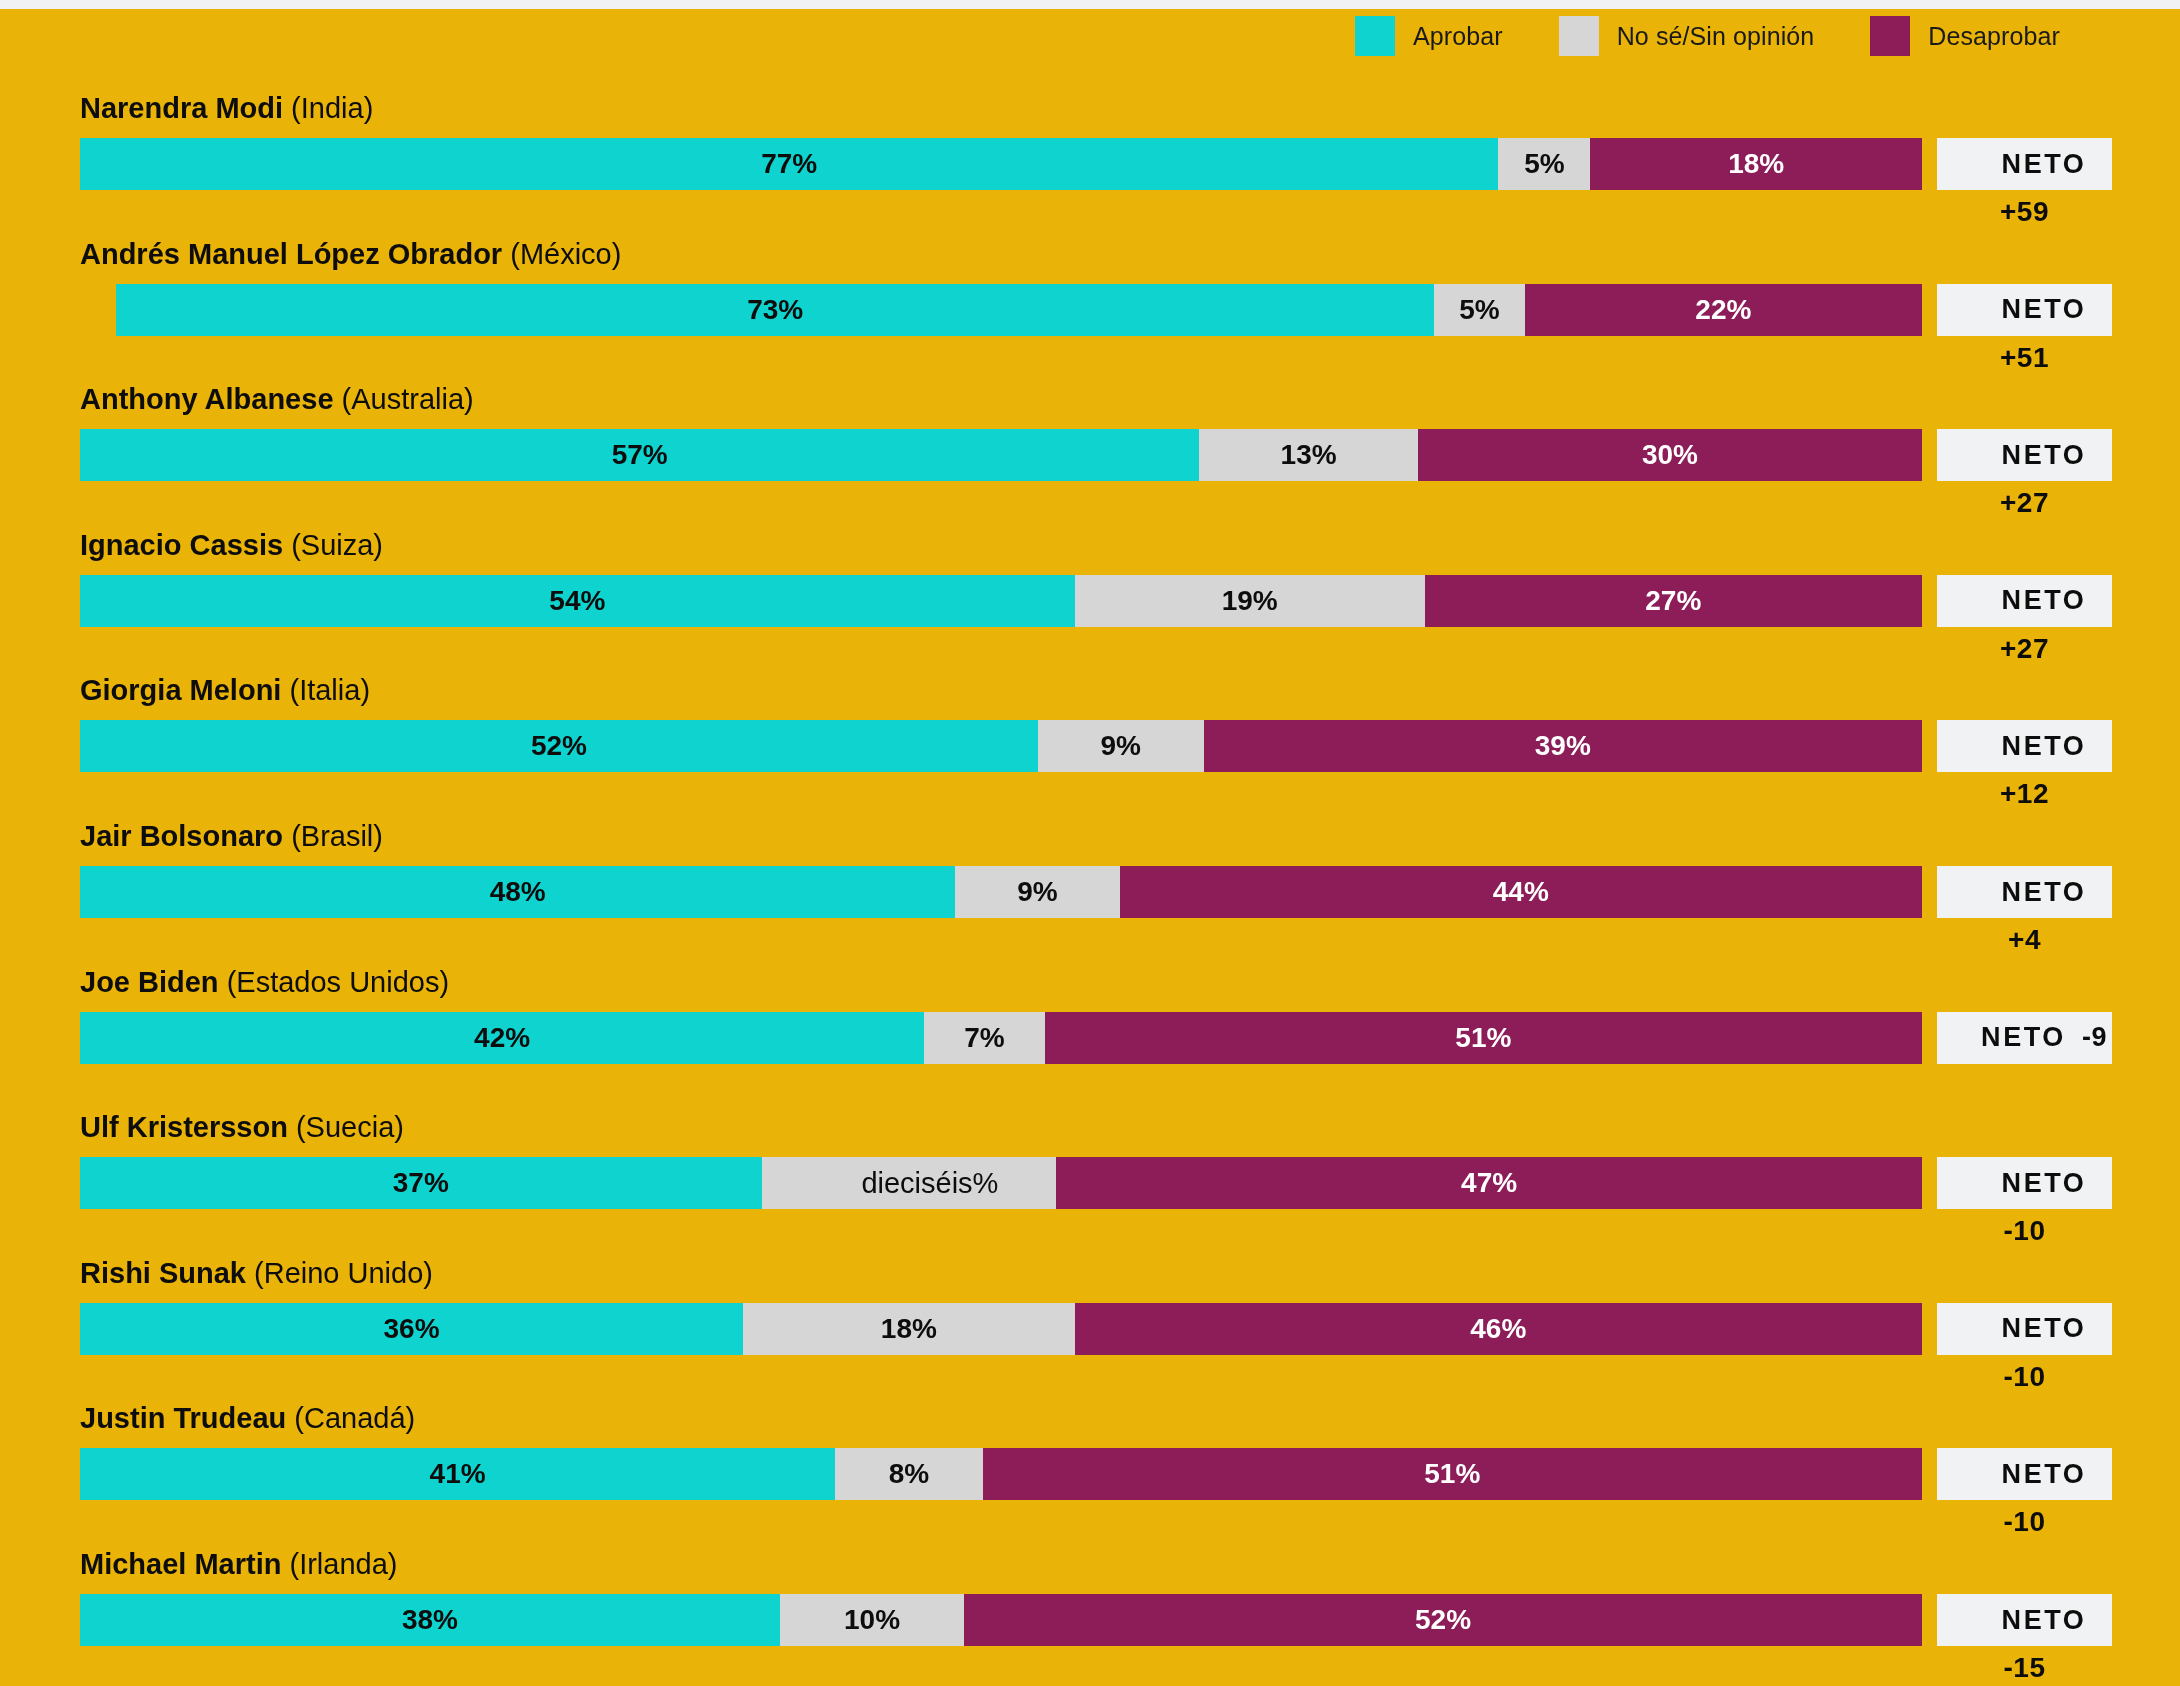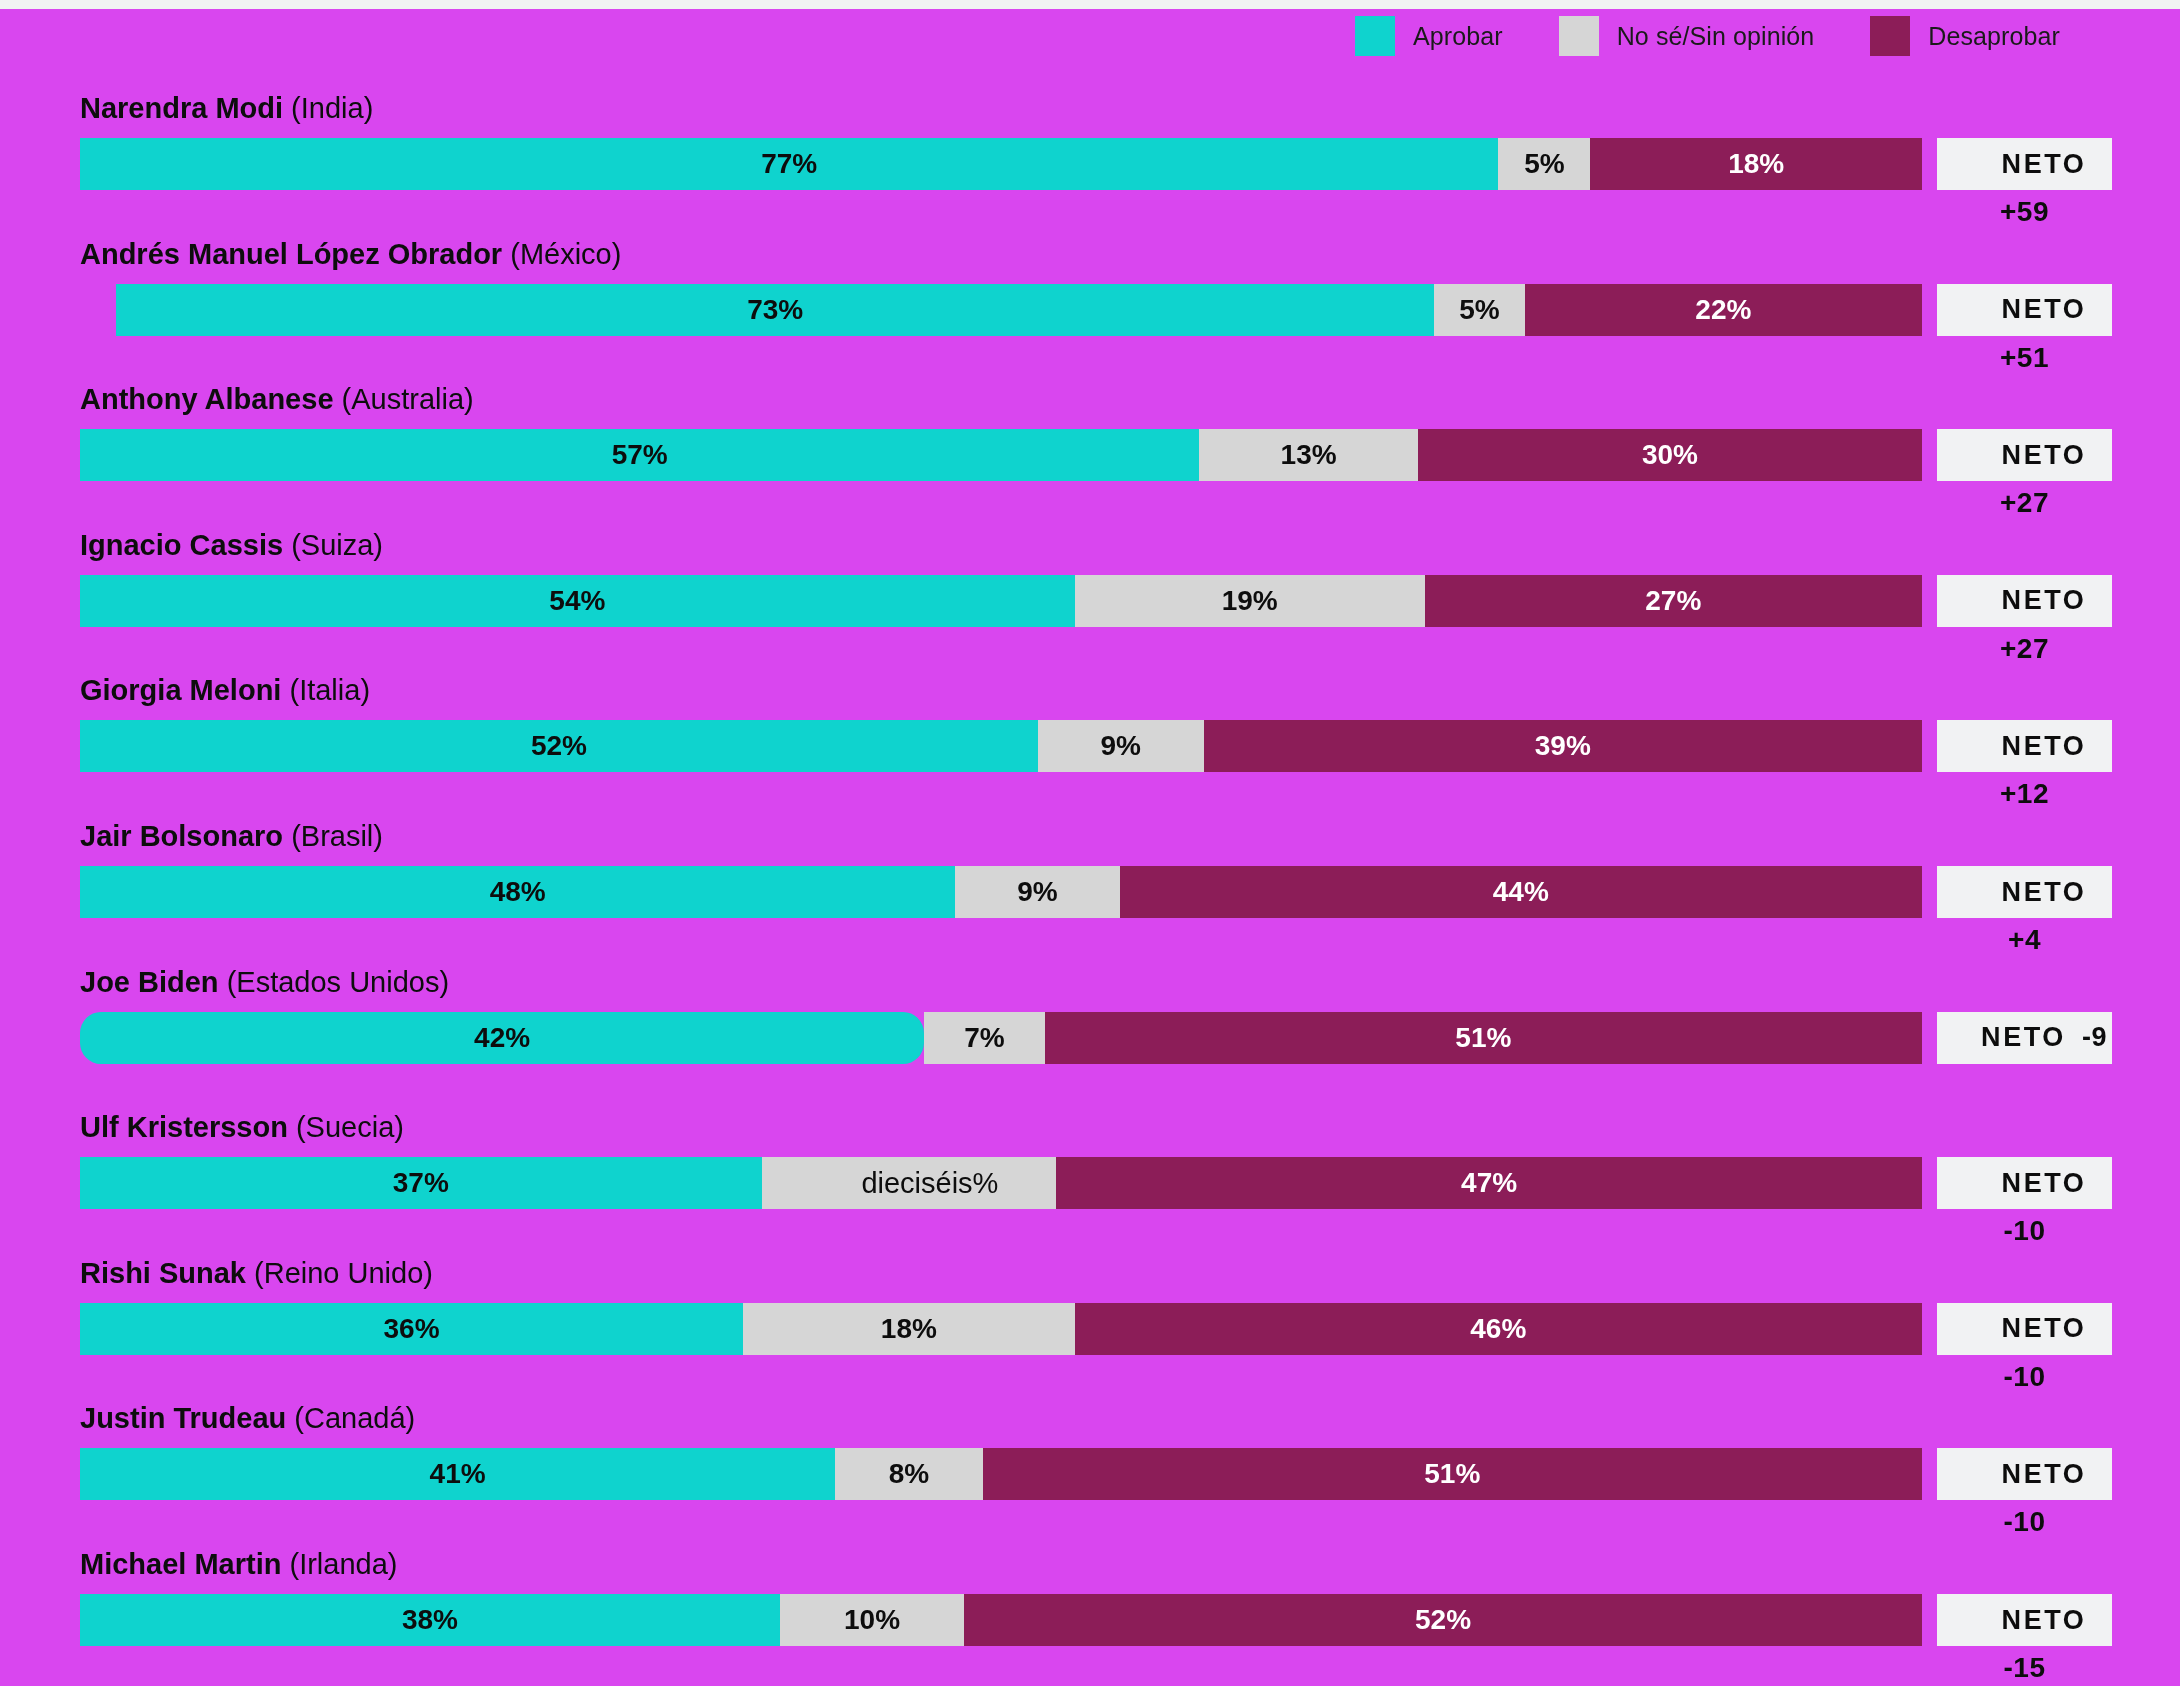--- a/index.html
+++ b/index.html
@@ -6,21 +6,21 @@
   html, body {
     margin: 0; padding: 0;
     background: #ffffff;
     font-family: "Liberation Sans", sans-serif;
   }
   #page {
     position: relative;
     width: 2180px;
     height: 1686px;
     overflow: hidden;
-    background: #d946ef;
+    background: #eab308;
   }
 
   
   #top-band {
     position: absolute;
     left: 0; top: 0;
     width: 2180px; height: 9px;
     background: #f1f2f3;
   }
 
@@ -262,21 +262,21 @@
           </div>
         </div>
         <div class="net-box">
           <span class="net-word">NETO</span>
         </div>
         <div class="net-below">+4</div>
       </div>
       <div class="row" style="top: 965.6px;">
         <div class="row-label"><span class="label-name">Joe Biden</span> <span class="label-country">(Estados Unidos)</span></div>
         <div class="bar-track">
-          <div class="seg seg-approve" style="width: 904px; border-radius: 21px;">
+          <div class="seg seg-approve" style="width: 904px;">
             <span>42%</span>
           </div>
           <div class="seg seg-unsure" style="width: 128.94px;">
             <span>7%</span>
           </div>
           <div class="seg seg-disapprove" style="width: 939.42px;">
             <span>51%</span>
           </div>
         </div>
         <div class="net-box">

